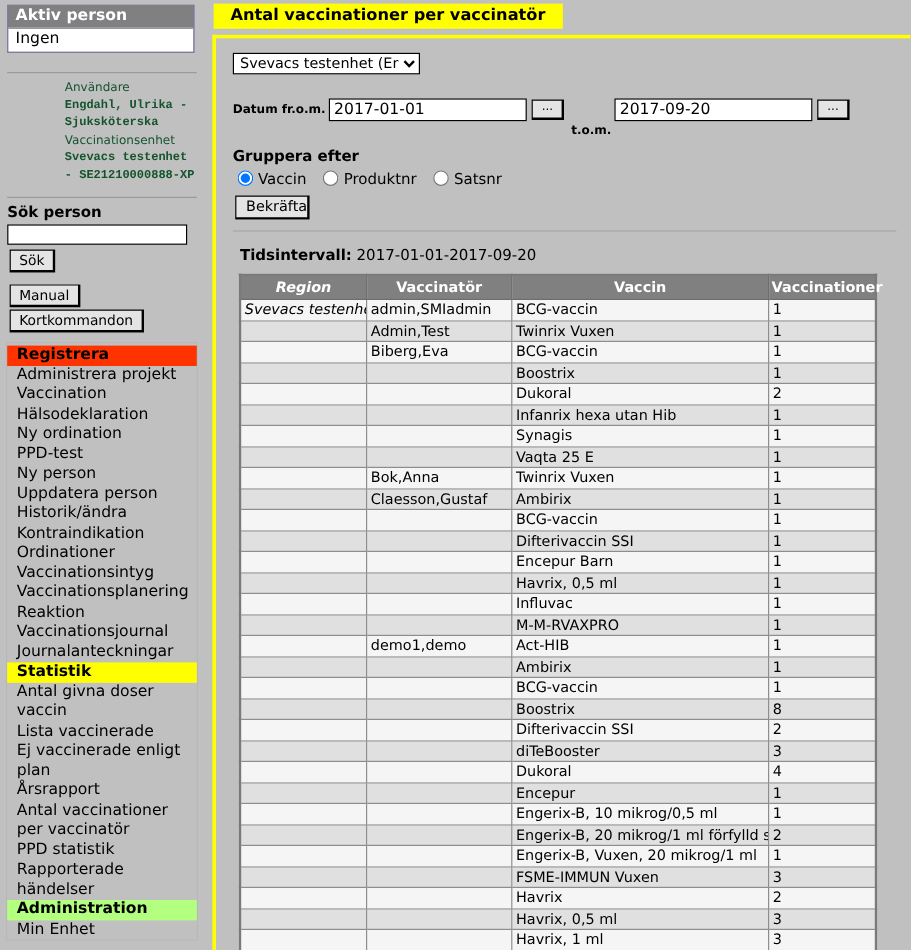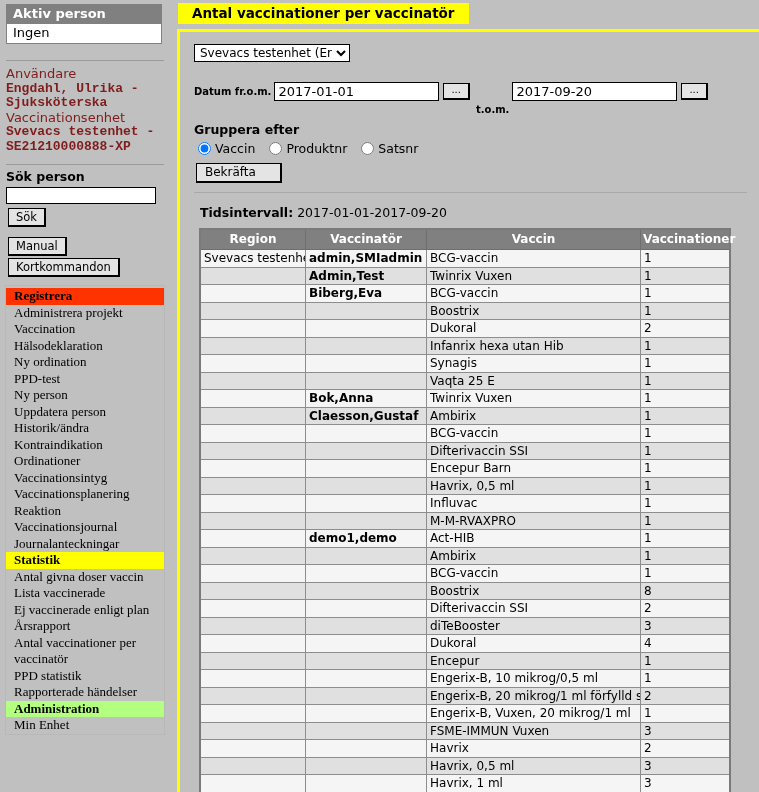--- a/index.html
+++ b/index.html
@@ -48,23 +48,24 @@
   }
   .hr-line {
     margin: 6px 6px 4px 6px;
     height: 1px;
     background: #9a9a9a;
     font-size: 0;
     line-height: 0;
   }
   .userinfo {
     padding: 2px 6px 0 6px;
-    font-size: 13px;
+    font-size: 10px;
     line-height: 14.5px;
-    color: #7f1d1d;
+    color: #14532d;
+    margin-left: 48px;
   }
   .userinfo .b { font-weight: bold; font-family: Liberation Mono, monospace; }
 
   .sok-label {
     padding: 0 6px;
     font-size: 12.5px;
     font-weight: bold;
     line-height: 16px;
   }
   .sok-input {
@@ -94,21 +95,20 @@
   }
   .btn-sok { margin: 4px 0 0 8px; }
   .btn-manual { margin: 0 0 0 8px; }
   .btn-kort { margin: 2px 0 0 8px; }
 
   .menu-box {
     margin: 8px 5px 0 5px;
     border: 1px solid #b8b8b8;
     background: #c0c0c0;
     padding: 2px 0 0 0;
-    font-family: Liberation Serif, serif;
   }
   .menu-item {
     font-size: 13px;
     line-height: 16.5px;
     padding: 0 3px 0 8px;
     color: #000;
     cursor: pointer;
     white-space: normal;
   }
   .menu-item.head {
@@ -208,21 +208,21 @@
   }
   .btn-bekrafta {
     margin-top: 7px;
     margin-left: 2px;
     background: #e4e4e4;
     border: 1px solid #000;
     border-right-width: 2px;
     border-bottom-width: 2px;
     font-family: "DejaVu Sans", "Liberation Sans", sans-serif;
     font-size: 12px;
-    padding: 1px 24px 2px 8px;
+    padding: 1px 0 2px 8px;
     cursor: pointer;
   }
   .panel-sep {
     margin: 9px 12px 0 0;
     border-top: 1px solid #a8a8a8;
     height: 0;
   }
 
   .tidsintervall {
     margin: 12px 0 0 20px;
@@ -254,22 +254,22 @@
     color: #000;
     padding: 0 2px 0 3px;
     border: 1px solid #8d8d8d;
     line-height: 16.5px;
     height: 16.5px;
     overflow: hidden;
     white-space: nowrap;
   }
   table.report tr.odd td  { background: #f5f5f5; }
   table.report tr.even td { background: #e0e0e0; }
-  .col-region  { width: 100px; }
-  .col-vacc    { width: 116px; font-weight: bold; }
+  .col-region  { width: 100px; font-style: italic; }
+  .col-vacc    { width: 116px; }
   .col-vaccin  { width: 209px; }
   .col-count   { width: 84px; }
 </style>
 </head>
 <body>
 
 <div id="page">
 
   <div id="sidebar">
 

